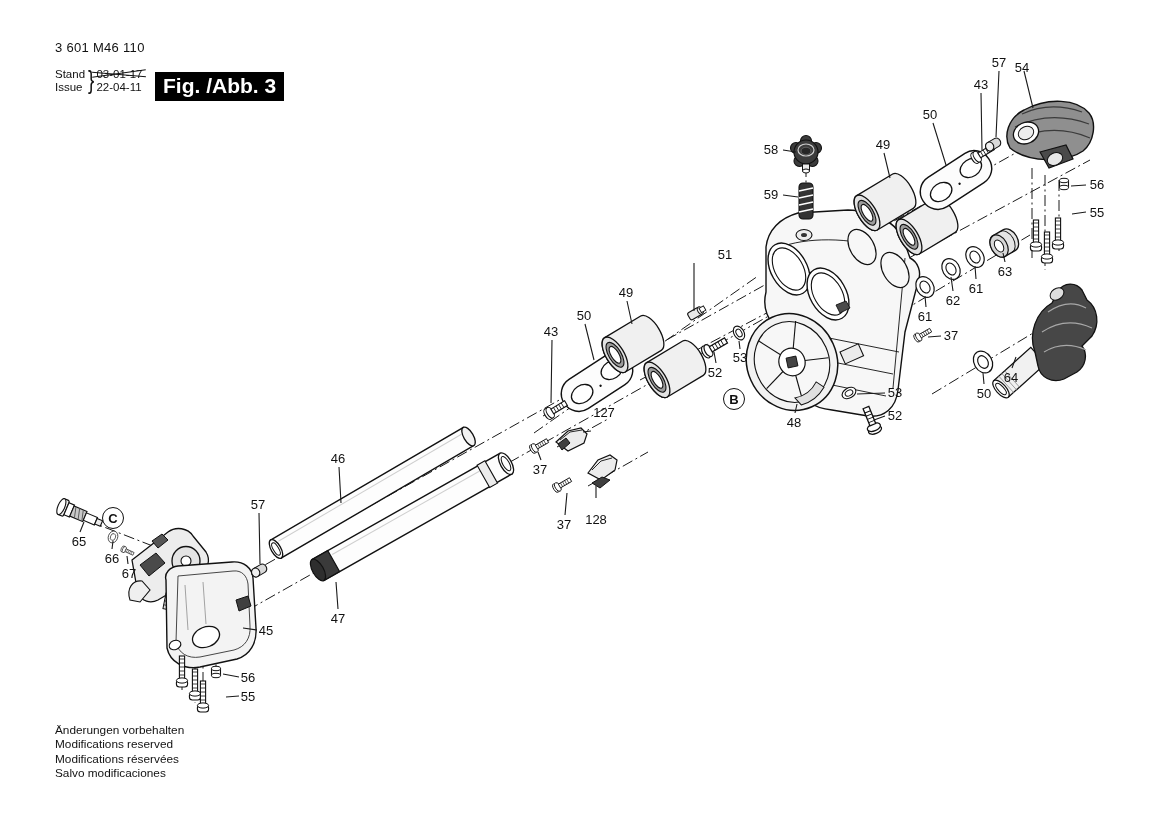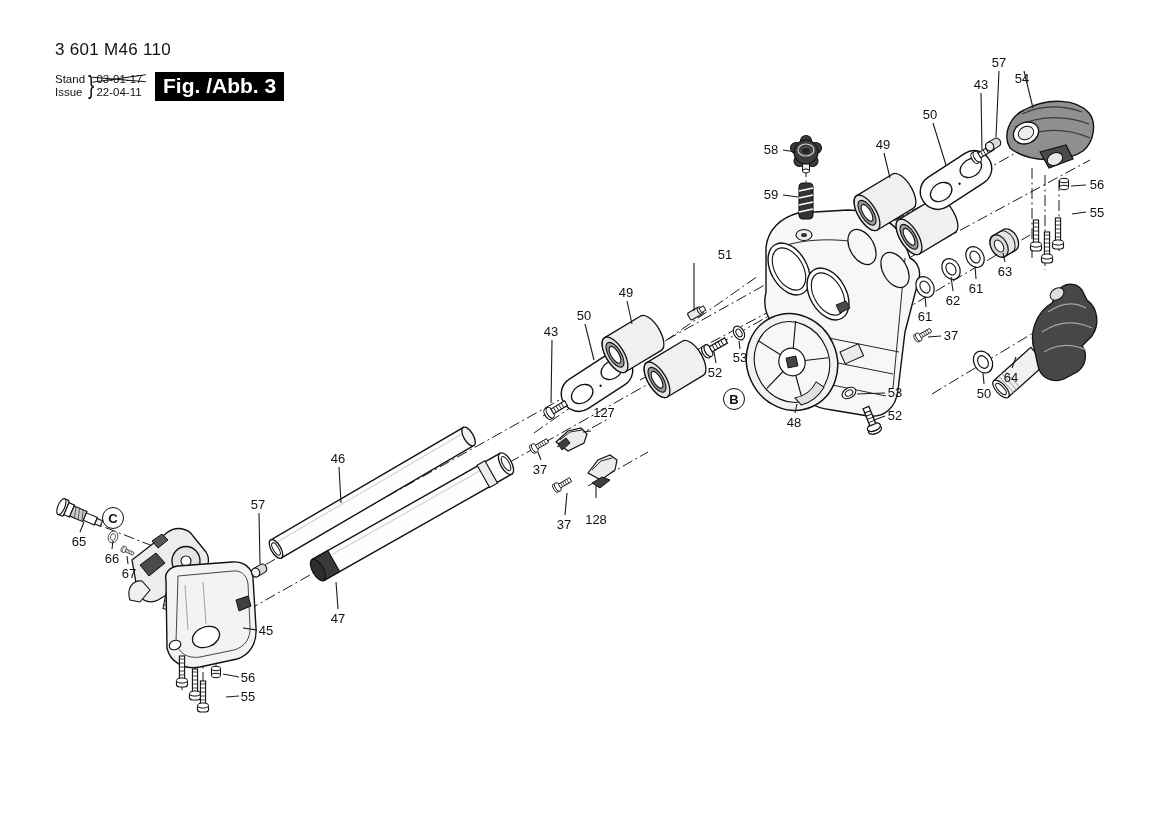--- a/index.html
+++ b/index.html
@@ -8,21 +8,21 @@
   .stage{position:absolute;inset:0;background:#fff;}
   svg{position:absolute;left:0;top:0;}
   svg .ax{fill:none;stroke:#1a1a1a;stroke-width:1;stroke-dasharray:11 3.5 2 3.5;}
   svg .ld{fill:none;stroke:#1a1a1a;stroke-width:1.1;}
   .callout{position:absolute;transform:translate(-50%,-50%);font-weight:normal;
            font-size:13px;white-space:nowrap;z-index:5;}
   .circled{position:absolute;transform:translate(-50%,-50%);width:20px;height:20px;
            border:1.7px solid #111;border-radius:50%;font-weight:bold;font-size:13px;
            display:flex;align-items:center;justify-content:center;z-index:5;background:#fff;}
   .header{position:absolute;left:55px;top:40px;z-index:6;}
-  .part-number{font-size:17px;letter-spacing:.3px;}
+  .part-number{font-size:13px;letter-spacing:.3px;}
   .revision{display:flex;align-items:center;margin-top:11px;font-size:11.5px;}
   .rev-labels div{line-height:13px;}
   .brace{font-size:25px;font-weight:400;margin:0 1px 0 2px;transform:scaleX(.75) scaleY(1.05);}
   .dates div{line-height:13px;}
   .strike{position:relative;display:inline-block;}
   .strike::before{content:"";position:absolute;left:-4px;right:-4px;top:42%;
                   border-top:1.5px solid #111;transform:rotate(-8deg);}
   .strike::after{content:"";position:absolute;left:-4px;right:-4px;top:48%;
                  border-top:1.4px solid #111;transform:rotate(5deg);}
   .fig-box{position:absolute;left:155px;top:72px;background:#000;color:#fff;
@@ -351,24 +351,30 @@
     </div>
     <div class="brace">}</div>
     <div class="dates">
       <div class="strike">03-01-17</div>
       <div>22-04-11</div>
     </div>
   </div>
 </div>
 <div class="fig-box">Fig. /Abb. 3</div>
 
+<div class="footer" id="footer">
+      <div>Änderungen vorbehalten</div>
+      <div>Modifications reserved</div>
+      <div>Modifications réservées</div>
+      <div>Salvo modificaciones</div>
+    </div>
 
 <div id="callouts">
       <div class="callout" style="left: 999px; top: 62px;">57</div>
-      <div class="callout" style="left: 1022px; top: 78px;">54</div>
+      <div class="callout" style="left: 1022px; top: 67px;">54</div>
       <div class="callout" style="left: 981px; top: 84px;">43</div>
       <div class="callout" style="left: 930px; top: 114px;">50</div>
       <div class="callout" style="left: 883px; top: 144px;">49</div>
       <div class="callout" style="left: 771px; top: 149px;">58</div>
       <div class="callout" style="left: 771px; top: 194px;">59</div>
       <div class="callout" style="left: 1097px; top: 184px;">56</div>
       <div class="callout" style="left: 1097px; top: 212px;">55</div>
       <div class="callout" style="left: 725px; top: 254px;">51</div>
       <div class="callout" style="left: 1005px; top: 271px;">63</div>
       <div class="callout" style="left: 976px; top: 288px;">61</div>

